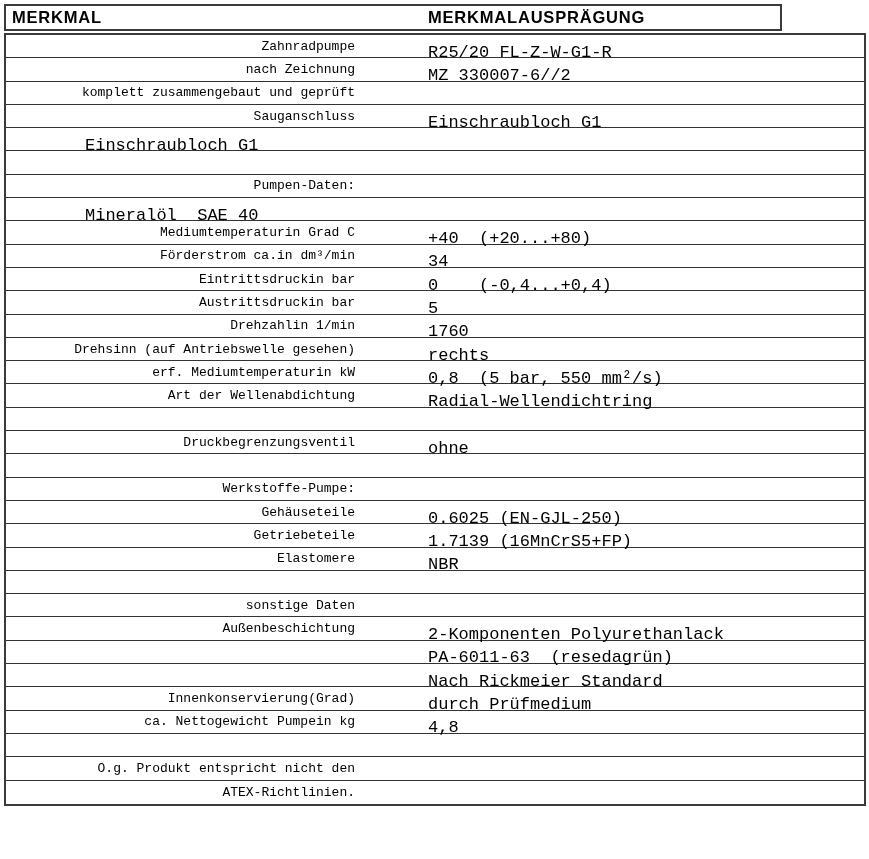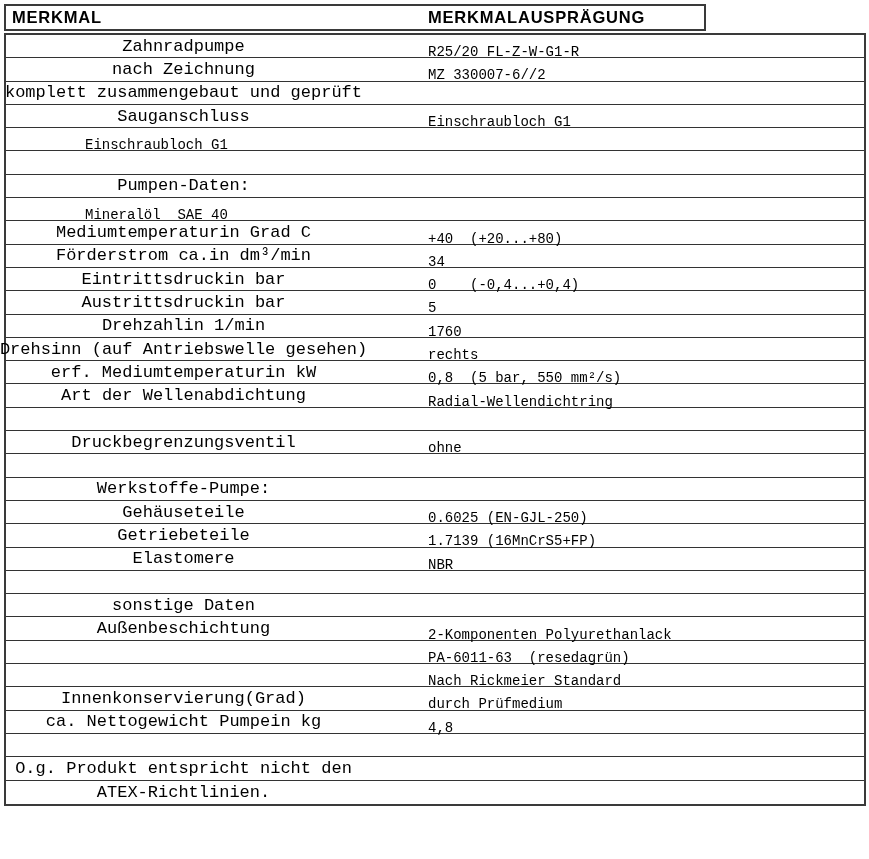--- a/index.html
+++ b/index.html
@@ -18,21 +18,21 @@
     position: relative;
     width: 869px;
     height: 859px;
     background: #ffffff;
   }
   
   .hdr {
     position: absolute;
     top: 4px;
     left: 4px;
-    width: 702px;
+    width: 778px;
     height: 27px;
     box-sizing: border-box;
     border: 2px solid #3a3a3a;
     display: flex;
     align-items: center;
     padding-left: 6px;
     font-family: "Liberation Sans", sans-serif;
     font-weight: bold;
     font-size: 16.5px;
     letter-spacing: 0.8px;
@@ -55,32 +55,32 @@
     display: flex;
     align-items: center;
     padding-left: 6px;
     border-bottom: 1.5px solid #333333;
   }
   .row:last-child { border-bottom: none; }
   .c1 {
     width: 343px;
     flex: 0 0 343px;
     display: flex;
-    justify-content: center;
+    justify-content: flex-end;
+    font-family: "Liberation Mono", "DejaVu Sans Mono", monospace;
+    font-size: 13px;
+    white-space: pre;
+    line-height: 1;
+  }
+  .c2 {
+    margin-left: 73px;
     font-family: "Liberation Mono", "DejaVu Sans Mono", monospace;
     font-size: 17px;
     white-space: pre;
     line-height: 1;
-  }
-  .c2 {
-    margin-left: 73px;
-    font-family: "Liberation Mono", "DejaVu Sans Mono", monospace;
-    font-size: 14px;
-    white-space: pre;
-    line-height: 1;
     margin-top: 12px;
   }
 </style>
 </head>
 <body>
 
 <div class="sheet">
   <div class="hdr">
     <span class="hc1">MERKMAL</span>
     <span class="hc2">MERKMALAUSPRÄGUNG</span>

